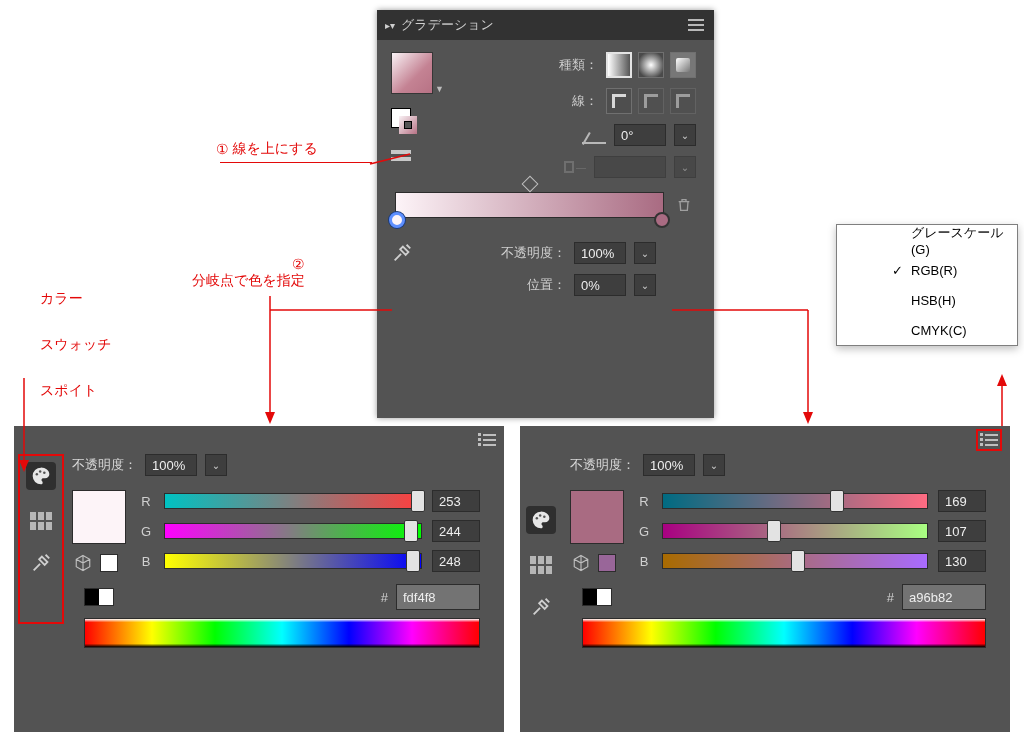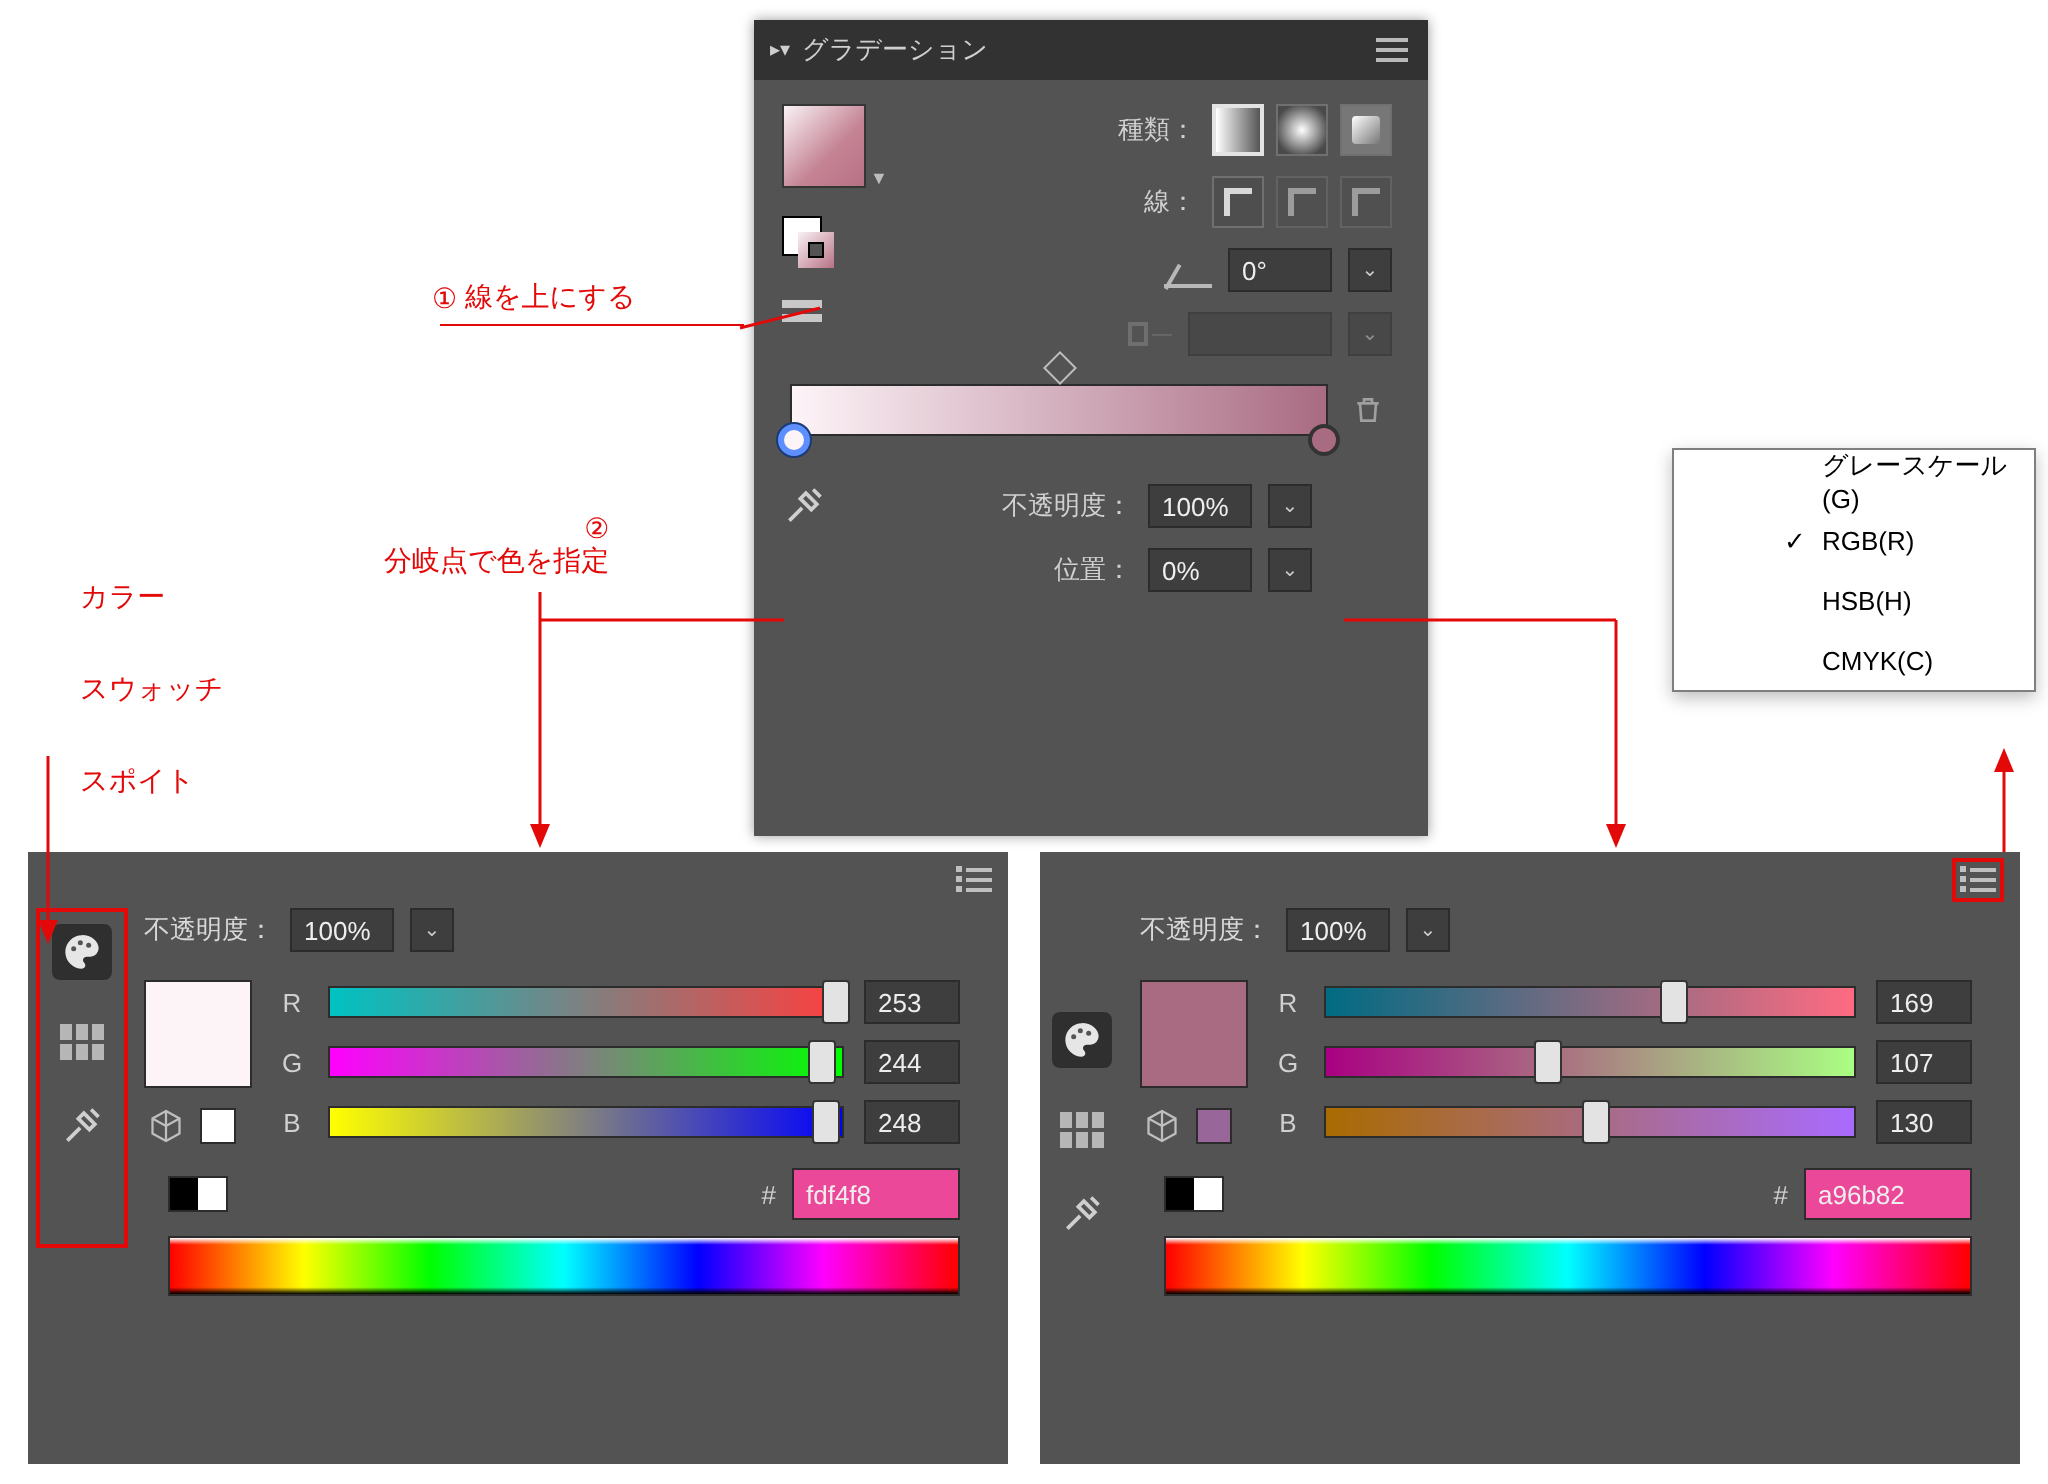--- a/index.html
+++ b/index.html
@@ -240,21 +240,21 @@
   .tiny-sw{width:16px;height:16px;border:1px solid #2c2c2c;}
 
   .cp-hex-row{
     display:flex; align-items:center; gap:8px; margin:10px 0 8px 12px;
   }
   .bw-sw{width:28px;height:16px;display:flex;border:1px solid #2c2c2c;}
   .bw-sw span{flex:1;}
   .hex-row-spacer{flex:1;}
   .hex-label{color:#d0d0d0;}
   .hex-box{
-    height:22px; min-width:84px; background:#ec4899; border:1px solid #2c2c2c;
+    height:22px; min-width:84px; background:#737373; border:1px solid #2c2c2c;
     color:#eee; display:flex; align-items:center; padding:12px 6px; box-sizing:border-box;
   }
   .spectrum{
     margin:6px 0 0 12px; height:28px; border:1px solid #2c2c2c;
     background: linear-gradient(to bottom, rgba(255,255,255,1) 0%, rgba(255,255,255,0) 12%, rgba(0,0,0,0) 88%, rgba(0,0,0,1) 100%),
                 linear-gradient(to right, #f00 0%, #ff0 17%, #0f0 33%, #0ff 50%, #00f 67%, #f0f 83%, #f00 100%);
   }
 
   
   .ctx-menu{

